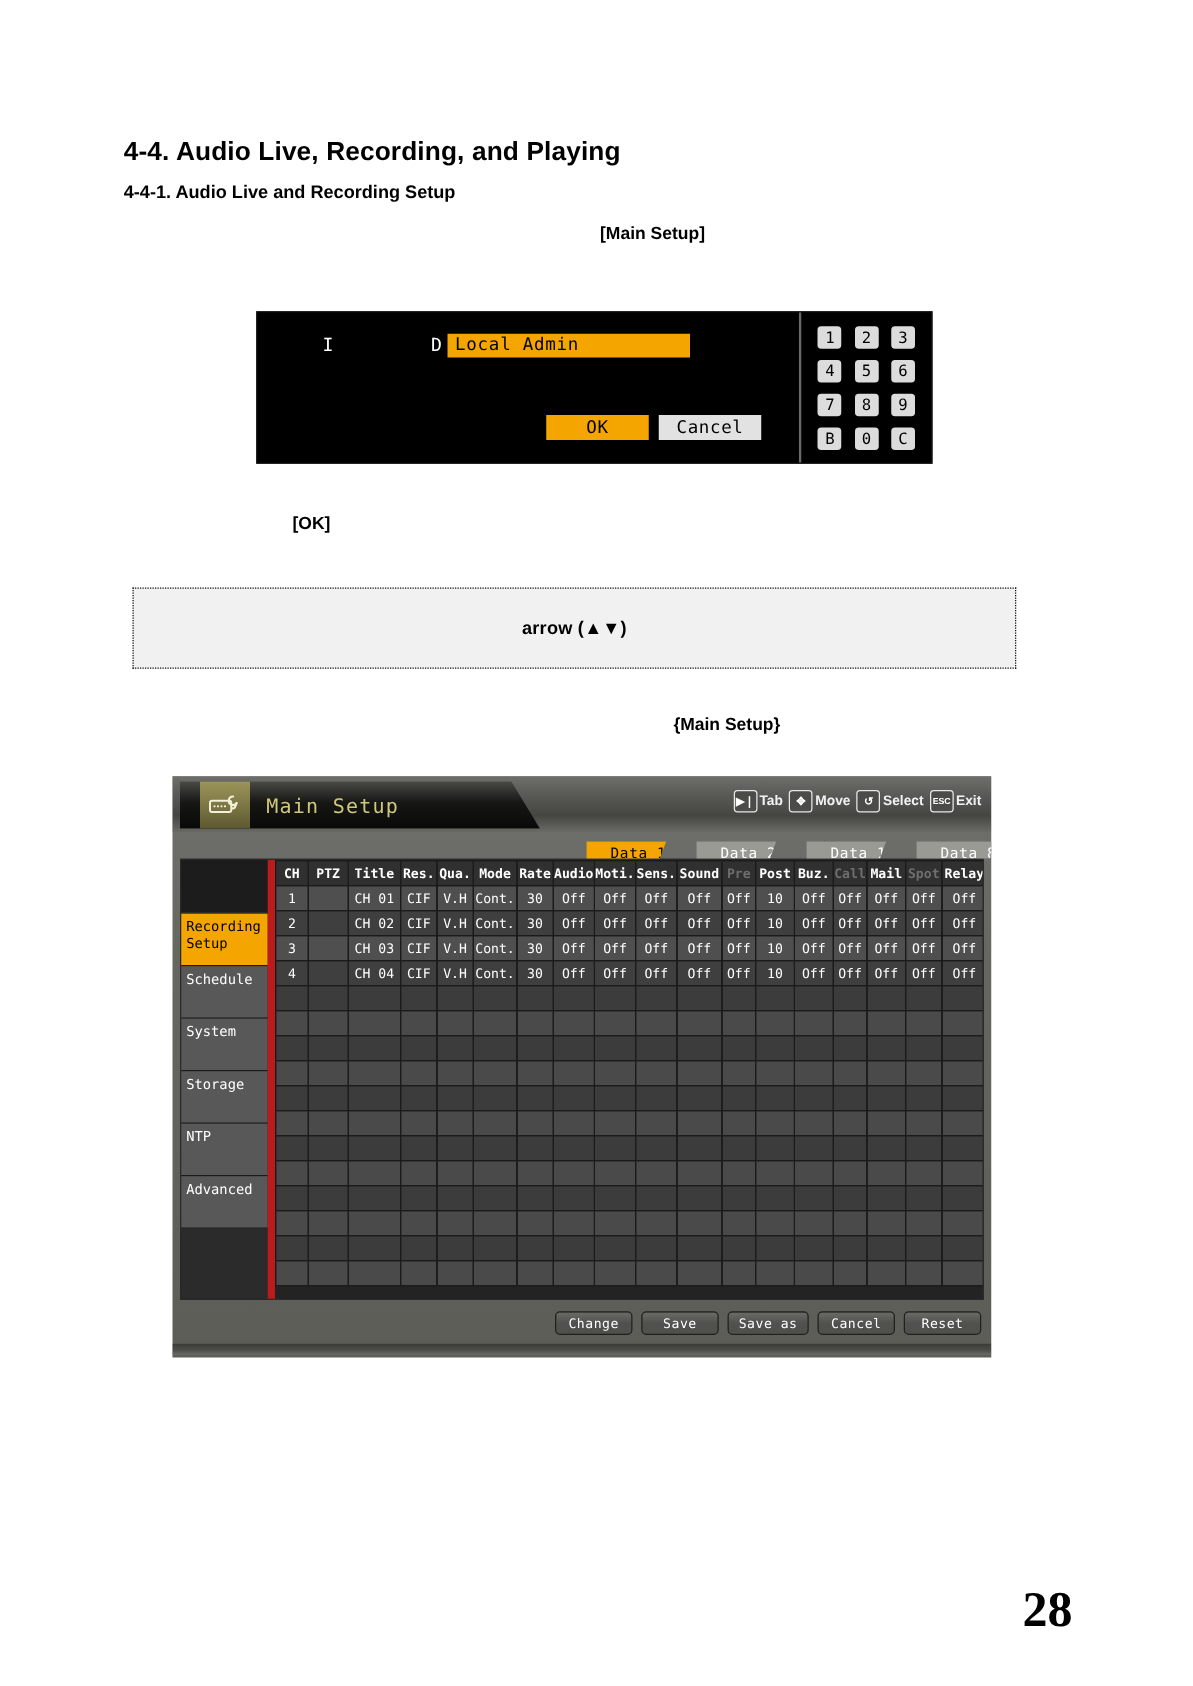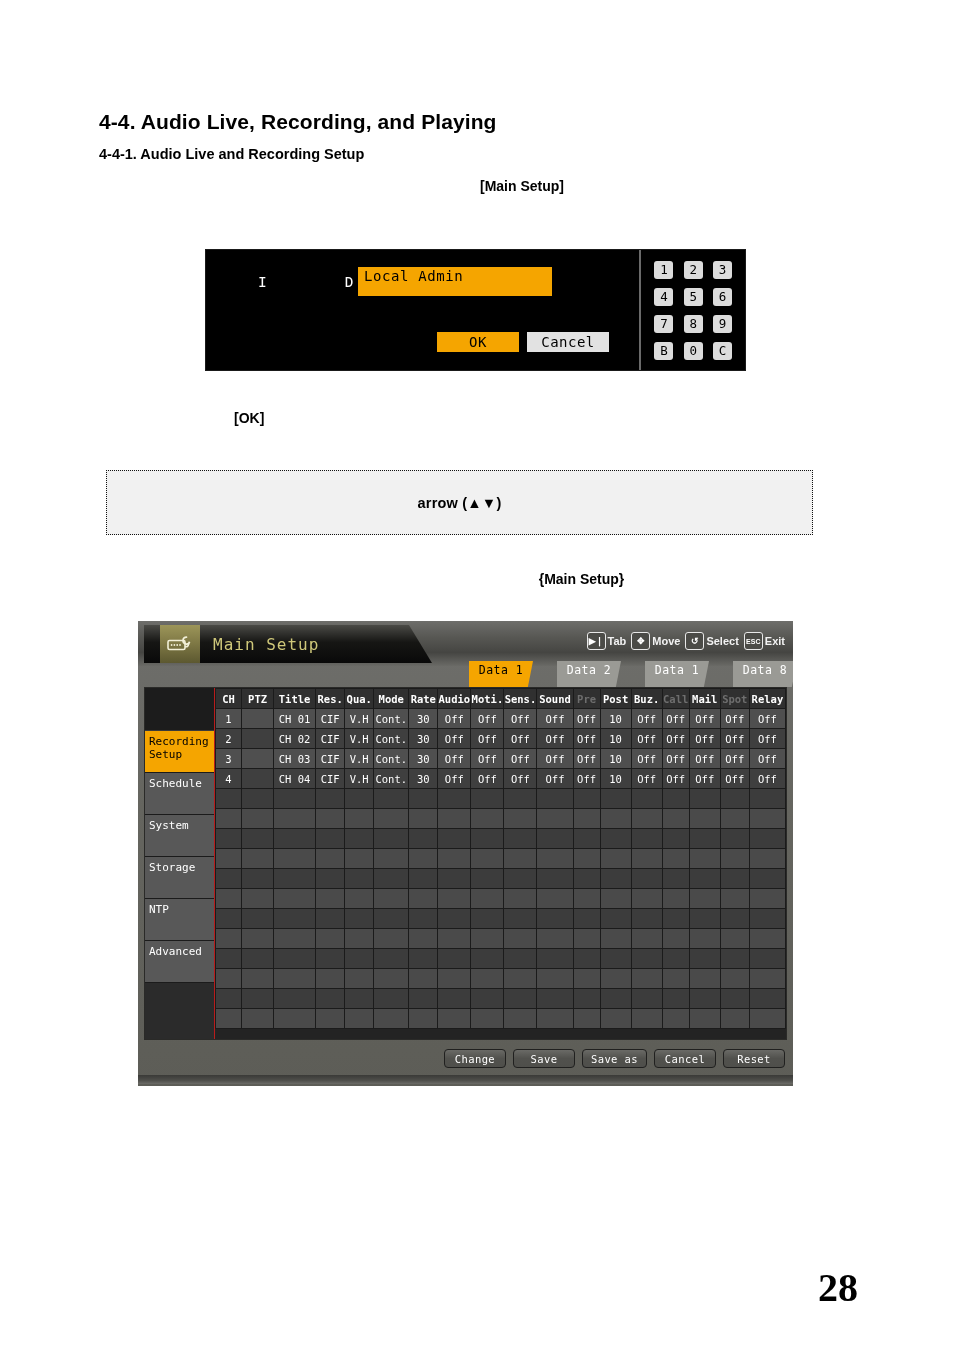--- a/index.html
+++ b/index.html
@@ -121,21 +121,21 @@
     white-space: pre;
   }
   .login-label.id-label {
     display: flex;
     justify-content: space-between;
     padding-right: 4px;
     box-sizing: border-box;
   }
   .login-field {
     width: 194px;
-    height: 29px;
+    height: 19px;
     line-height: 19px;
     font-size: 14px;
     padding-left: 6px;
     box-sizing: border-box;
     color: #000;
     letter-spacing: .6px;
   }
   .login-field.id-field { background: #f5a500; }
   .login-field.pwd-field { background: #e2e2e2; }
   .login-buttons {
@@ -266,25 +266,25 @@
     position: relative;
     height: 20px;
     margin: 1px 0 0 0;
     padding-left: 303px;
     display: flex;
     align-items: flex-end;
   }
   .tab {
     position: relative;
     width: 88px;
-    height: 26px;
+    height: 14px;
     line-height: 19px;
     color: #ffffff;
     font-size: 11.5px;
-    text-align: center;
+    text-align: right;
     background: #9a9a95;
     clip-path: polygon(0 0, 100% 0, 92% 100%, 0% 100%);
     margin-right: -4px;
     letter-spacing: .5px;
     margin-left: 28px;
   }
   .tab.active {
     background: #f5a500;
     color: #000;
     z-index: 3;
@@ -298,21 +298,21 @@
     display: flex;
     height: 353px;
     box-sizing: border-box;
   }
   .side-menu {
     width: 69px;
     flex: 0 0 69px;
     background: #202020;
     display: flex;
     flex-direction: column;
-    border-right: 1px solid #b91c1c;
+    border-right: 6px solid #b91c1c;
   }
   .side-blank {
     height: 42px;
     background: #1c1c1c;
     border-bottom: 1px solid #3a3a3a;
   }
   .side-item {
     height: 42px;
     background: #585858;
     border-bottom: 1px solid #1b1b1b;

